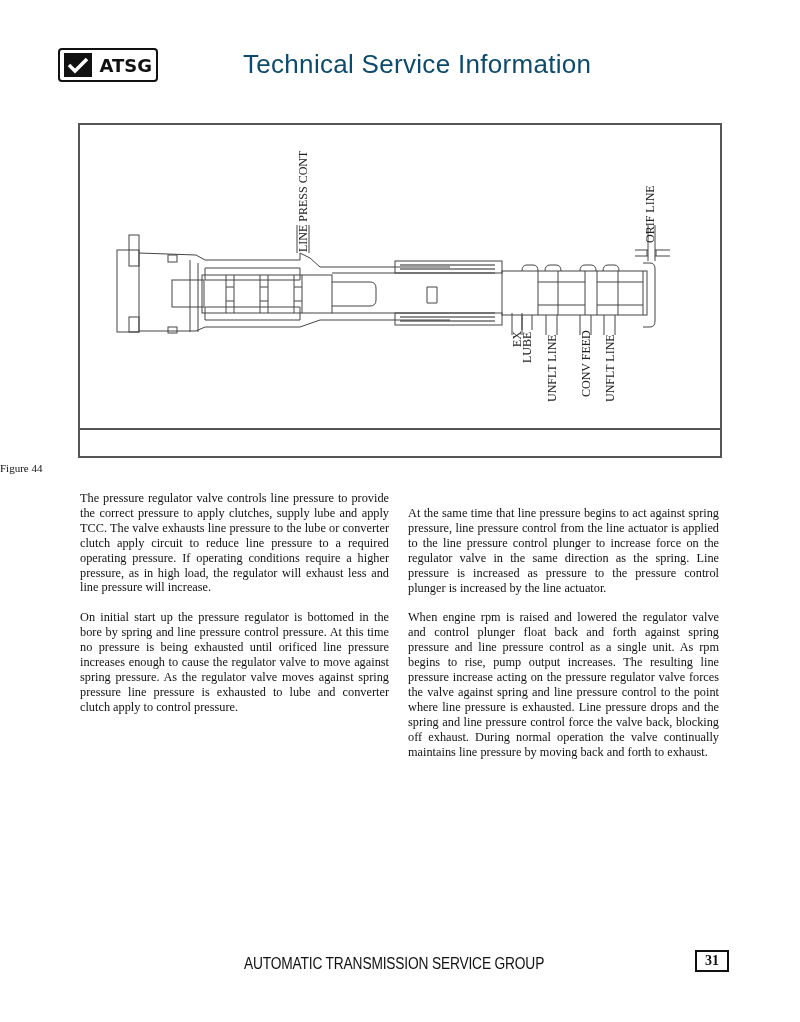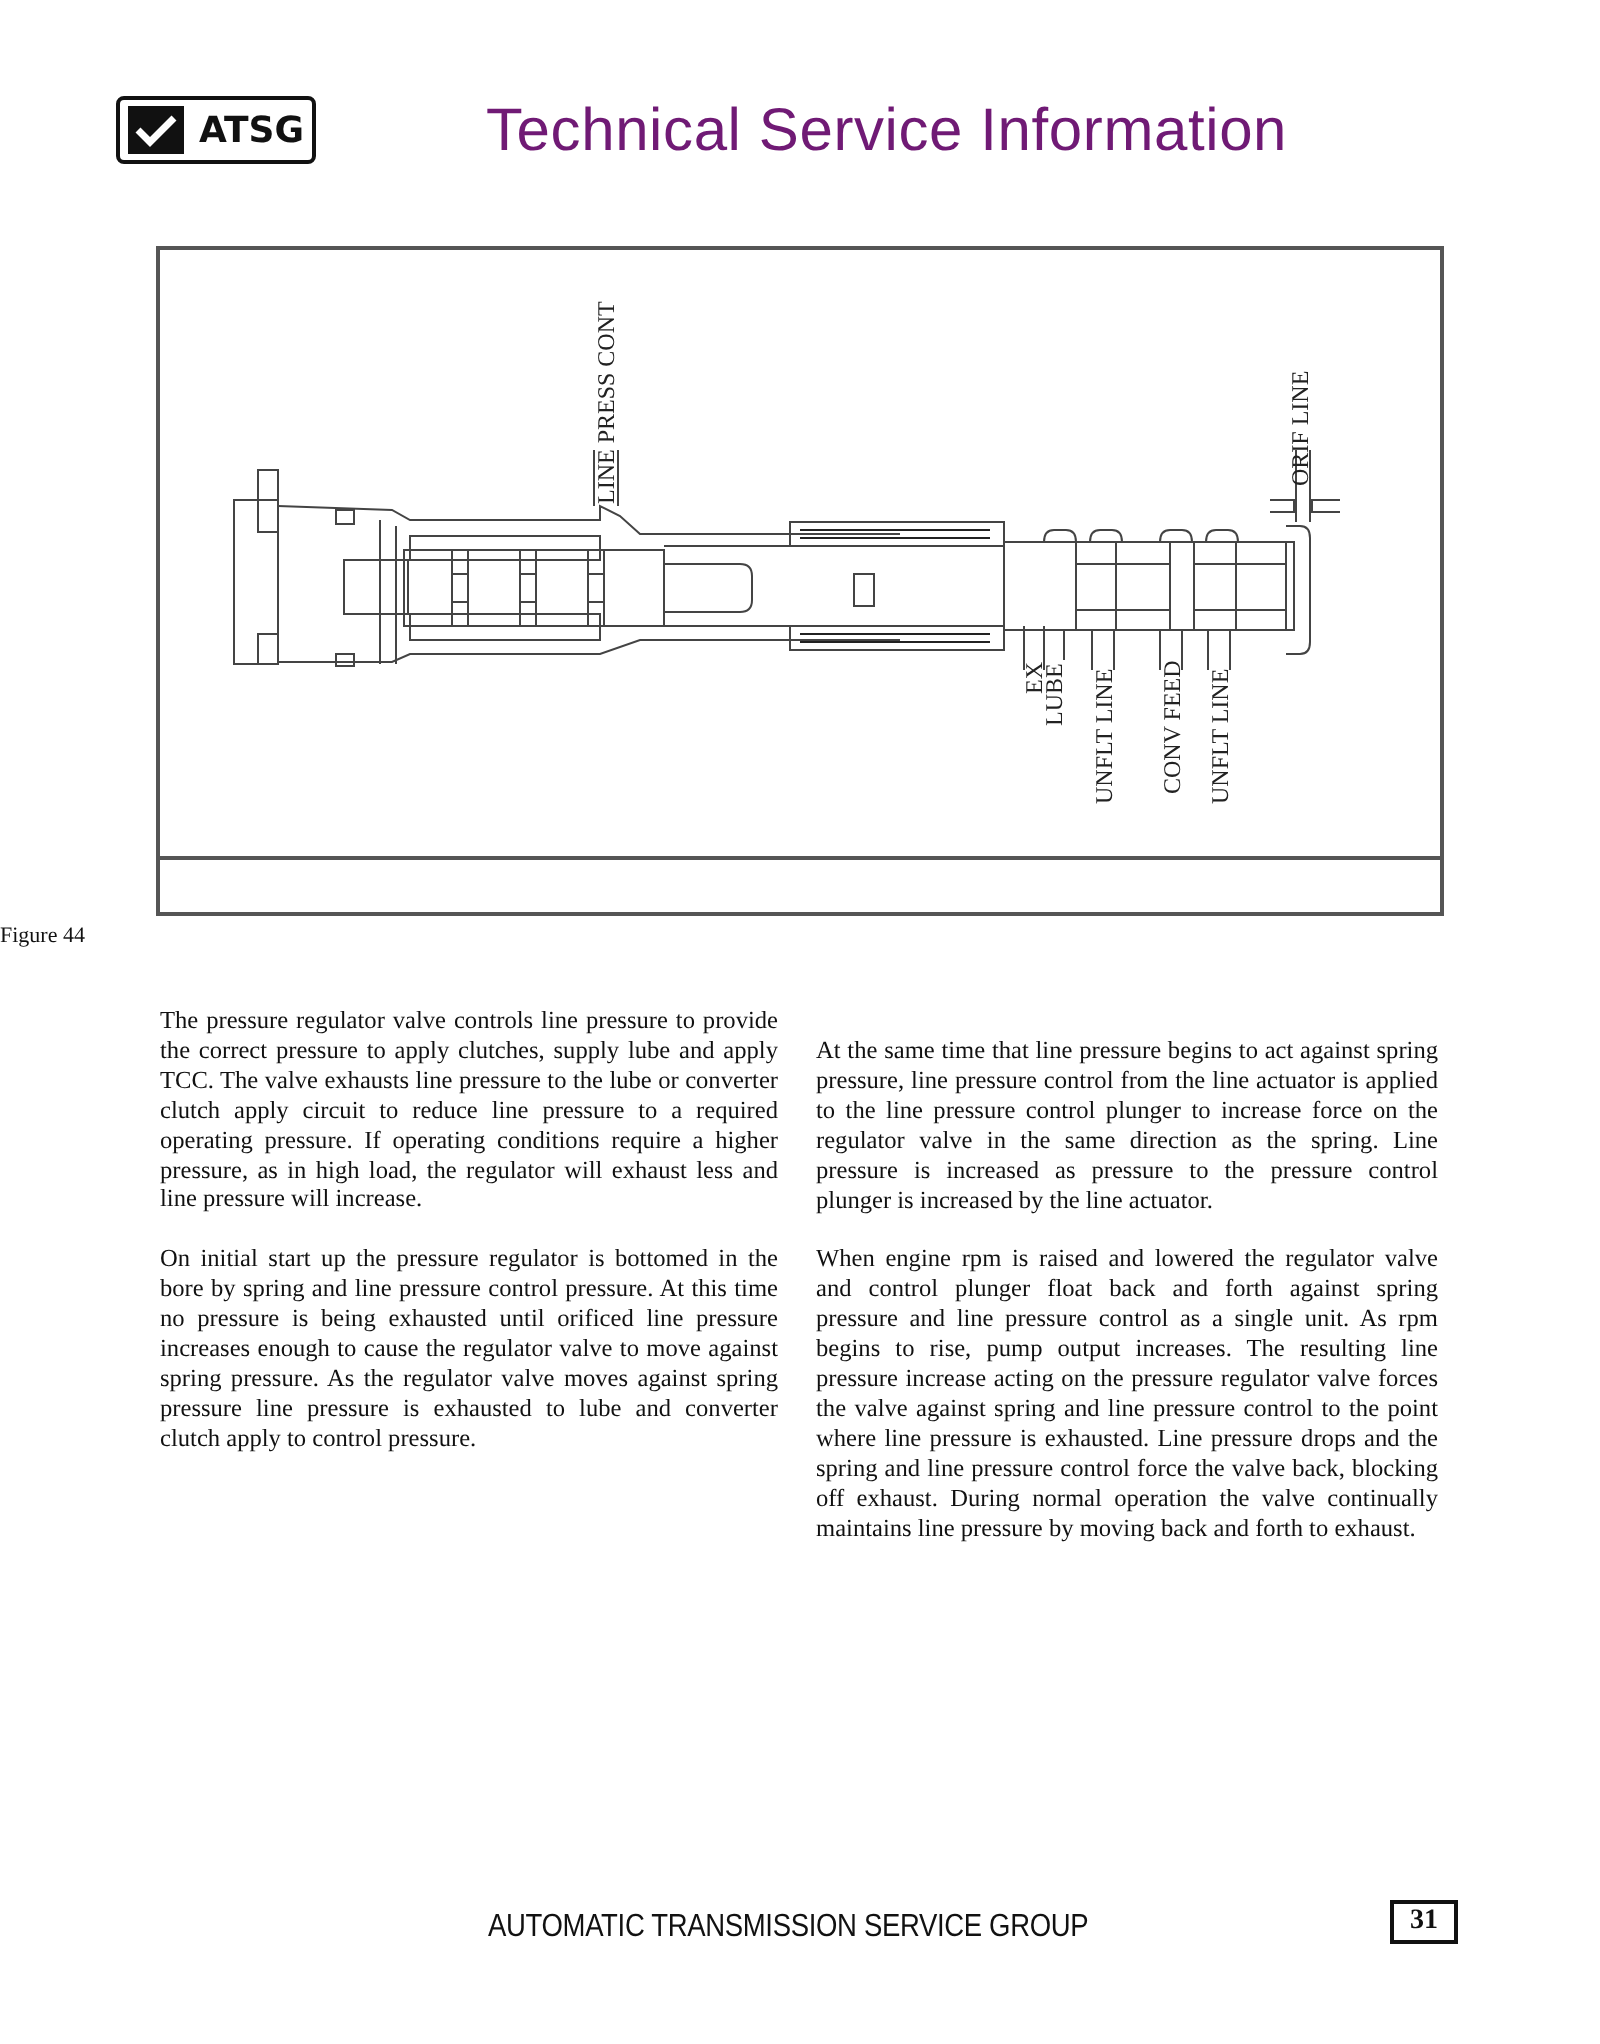--- a/index.html
+++ b/index.html
@@ -1,27 +1,27 @@
 <!DOCTYPE html>
 <html><head>
 <meta charset="utf-8">
 <style>
   html, body { margin: 0; padding: 0; background: #ffffff; }
   body { width: 800px; height: 1022px; position: relative; overflow: hidden; color: #111; }
   .logo { position: absolute; left: 58px; top: 48px; width: 100px; height: 34px; border: 2px solid #111; border-radius: 4px; box-sizing: border-box; display: flex; align-items: center; padding: 2px 4px; gap: 4px; justify-content: space-between; }
   .logo .check { width: 28px; height: 24px; background: #111; display: flex; align-items: center; justify-content: center; }
   .logo .brand { font-family: "DejaVu Sans", sans-serif; font-weight: bold; font-size: 18px; letter-spacing: 0px; color: #111; }
-  .header-title { position: absolute; left: 243px; top: 49px; font-family: "Liberation Sans", sans-serif; font-size: 30px; color: #701a75; letter-spacing: 0.3px; }
+  .header-title { position: absolute; left: 243px; top: 49px; font-family: "Liberation Sans", sans-serif; font-size: 26px; color: #0c4a6e; letter-spacing: 0.3px; }
   .figure-box { position: absolute; left: 78px; top: 123px; width: 644px; height: 335px; border: 2px solid #555; box-sizing: border-box; }
   .figure-divider { position: absolute; left: 0; top: 303px; width: 100%; height: 0; border-top: 2px solid #555; }
   .figure-caption { position: absolute; left: 0; top: 307px; width: 100%; text-align: center; font-family: "Liberation Serif", serif; font-weight: bold; font-style: italic; font-size: 17px; color: #111; }
   .figure-number { position: absolute; left: 0; width: 800px; top: 462px; text-align: left; font-family: "Liberation Serif", serif; font-size: 11px; color: #111; }
   .diagram { position: absolute; left: 0; top: 0; }
   .col { position: absolute; font-family: "Liberation Serif", serif; font-size: 12.3px; line-height: 14.9px; color: #111; text-align: justify; }
-  .col p { margin: 12px 0 15px 0; }
+  .col p { margin: 0 0 15px 0; }
   .col-left { left: 80px; top: 491px; width: 309px; }
   .col-right { left: 408px; top: 506px; width: 311px; }
   .section-heading { font-weight: bold; font-style: italic; font-size: 12.5px; display: block; text-align: left; }
   .footer-text { position: absolute; left: 244px; top: 955px; font-family: "Liberation Sans", sans-serif; font-size: 16px; color: #111; transform: scaleX(0.86); transform-origin: left; letter-spacing: -0.2px; }
   .page-number { position: absolute; left: 695px; top: 950px; width: 34px; height: 22px; border: 2px solid #111; box-sizing: border-box; font-family: "Liberation Serif", serif; font-weight: bold; font-size: 14px; text-align: center; line-height: 18px; }
   svg text { font-family: "Liberation Serif", serif; font-size: 12px; fill: #222; }
 </style>
 </head>
 <body>
 

